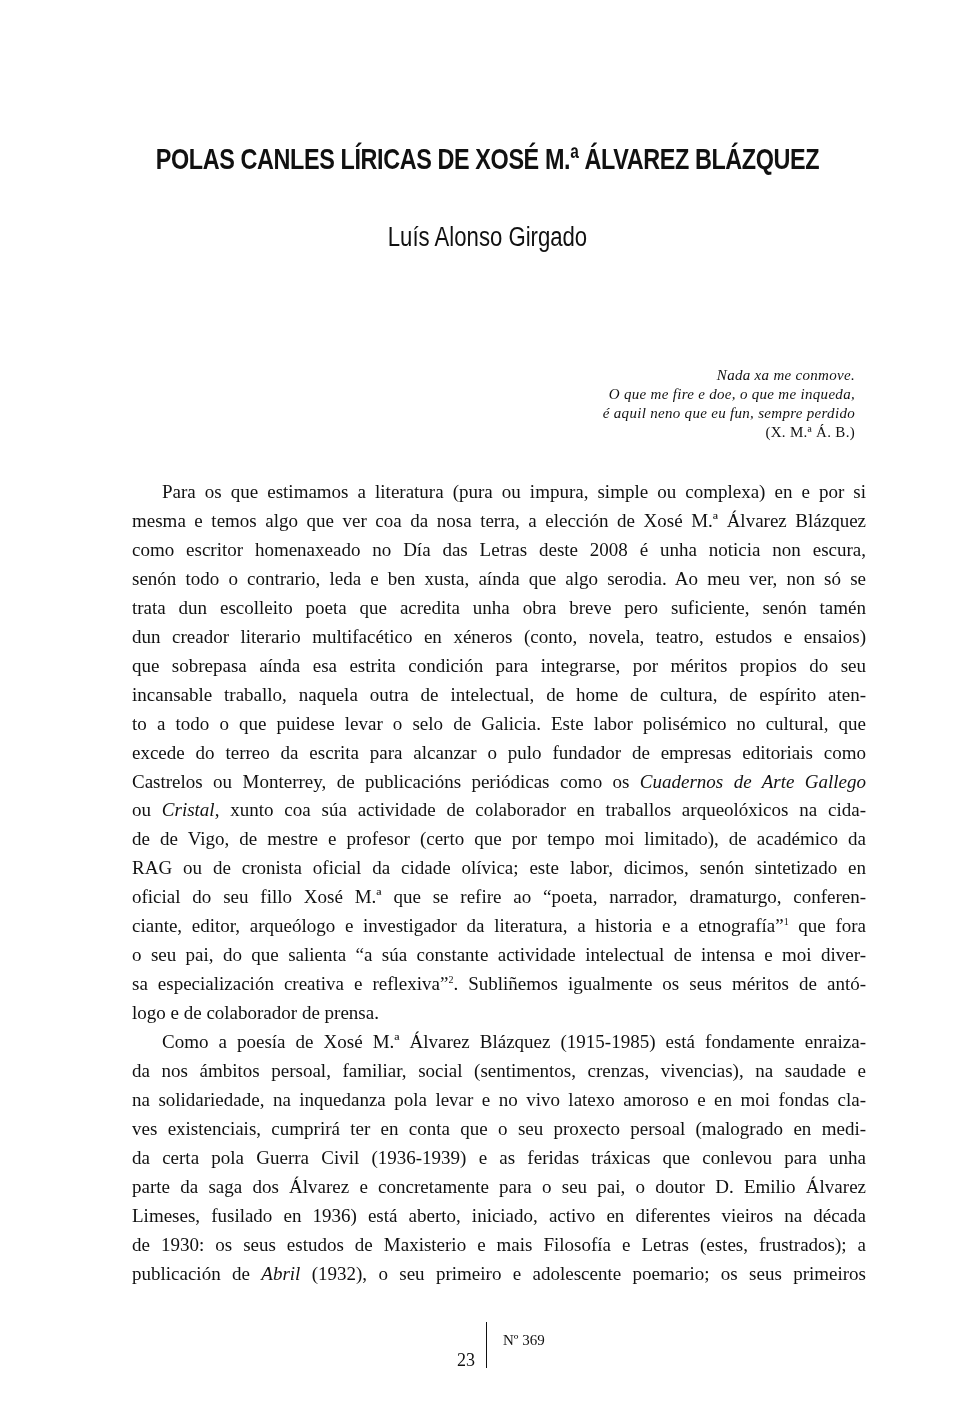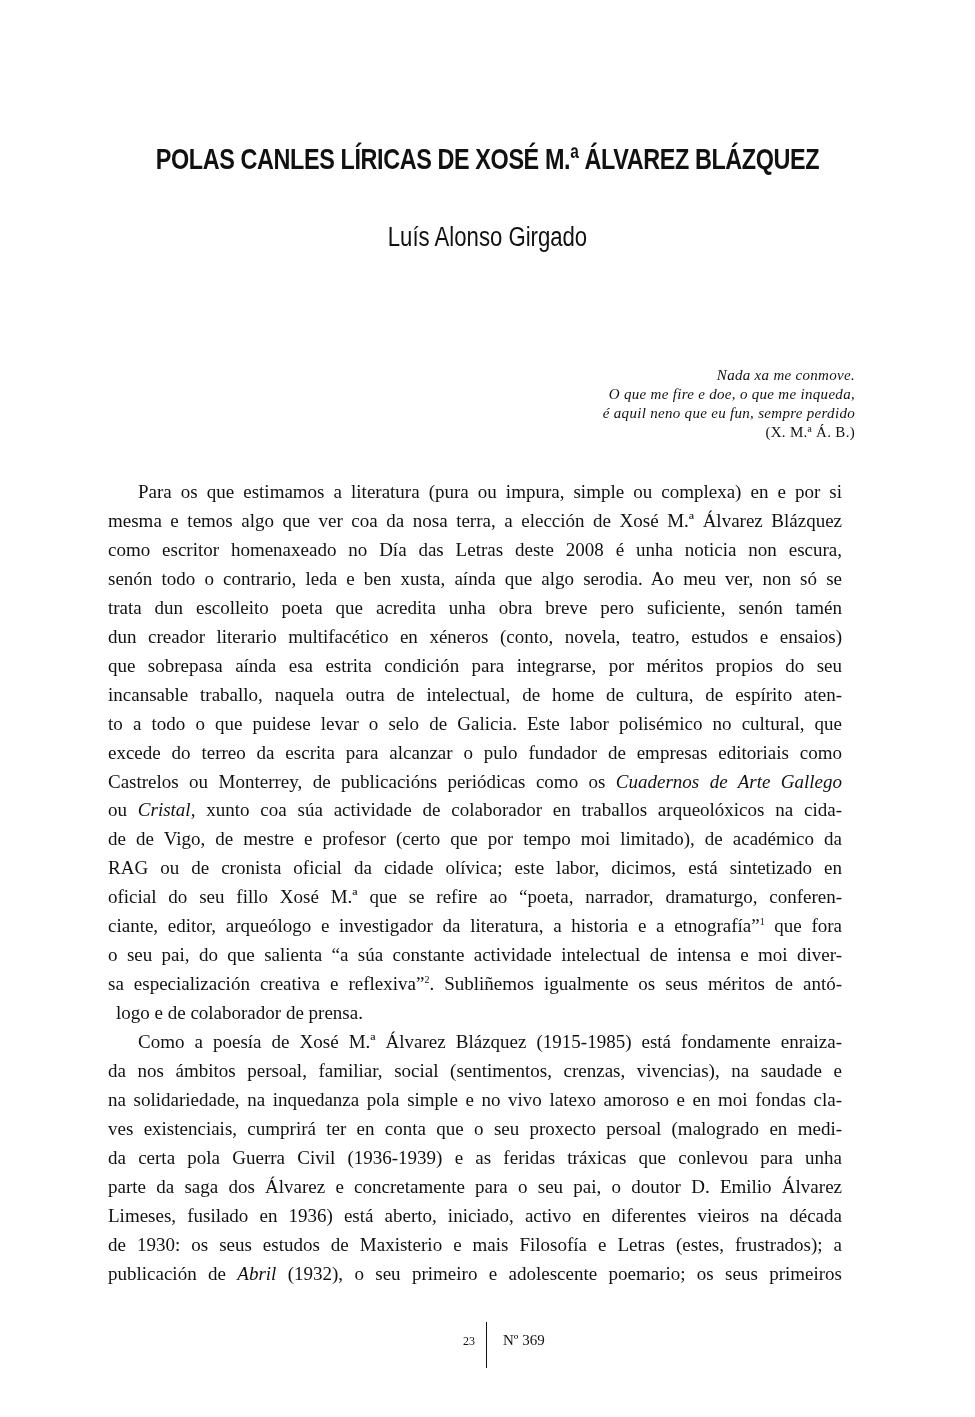--- a/index.html
+++ b/index.html
@@ -33,42 +33,42 @@
       font-family: "Liberation Serif", serif;
       font-style: italic;
       font-size: 15px;
       line-height: 19px;
       letter-spacing: 0.3px;
     }
     .epigraph .line { display: block; white-space: nowrap; }
     .epigraph .attrib { font-style: normal; }
 
     .body-text {
-      position: absolute; left: 108px; top: 478px; width: 734px;
+      position: absolute; left: 132px; top: 478px; width: 734px;
       font-family: "Liberation Serif", serif;
       font-size: 19px;
       line-height: 28.95px;
     }
     .body-text .ln {
       display: block;
       white-space: nowrap;
       text-align: justify;
       text-align-last: justify;
     }
     .body-text .ln.indent { padding-left: 30px; }
-    .body-text .ln.last { text-align-last: left; margin-left: 8px; }
+    .body-text .ln.last { text-align-last: left; }
     .body-text i { font-style: italic; }
     .body-text sup { font-size: 10px; vertical-align: 7px; line-height: 0; }
 
     .footer {
       position: absolute; left: 0; right: 0; top: 1322px; height: 46px;
     }
     .footer .pnum {
-      position: absolute; right: 500px; top: 12px;
-      font-family: "Liberation Serif", serif; font-size: 12px; margin-left: 27px;
+      position: absolute; right: 500px; top: 28px;
+      font-family: "Liberation Serif", serif; font-size: 18px; margin-left: 27px;
     }
     .footer .divider {
       position: absolute; left: 486px; top: 0; width: 1px; height: 46px; background: #111111;
     }
     .footer .issue {
       position: absolute; left: 503px; top: 10px;
       font-family: "Liberation Serif", serif; font-size: 15px;
     }
   </style>
 </head>
@@ -93,29 +93,29 @@
     <span class="ln">senón todo o contrario, leda e ben xusta, aínda que algo serodia. Ao meu ver, non só se</span>
     <span class="ln">trata dun escolleito poeta que acredita unha obra breve pero suficiente, senón tamén</span>
     <span class="ln">dun creador literario multifacético en xéneros (conto, novela, teatro, estudos e ensaios)</span>
     <span class="ln">que sobrepasa aínda esa estrita condición para integrarse, por méritos propios do seu</span>
     <span class="ln">incansable traballo, naquela outra de intelectual, de home de cultura, de espírito aten-</span>
     <span class="ln">to a todo o que puidese levar o selo de Galicia. Este labor polisémico no cultural, que</span>
     <span class="ln">excede do terreo da escrita para alcanzar o pulo fundador de empresas editoriais como</span>
     <span class="ln"><span>Castrelos ou Monterrey, de publicacións periódicas como os </span><i>Cuadernos de Arte Gallego</i></span>
     <span class="ln"><span>ou </span><i>Cristal</i><span>, xunto coa súa actividade de colaborador en traballos arqueolóxicos na cida-</span></span>
     <span class="ln">de de Vigo, de mestre e profesor (certo que por tempo moi limitado), de académico da</span>
-    <span class="ln">RAG ou de cronista oficial da cidade olívica; este labor, dicimos, está sintetizado en</span>
+    <span class="ln">RAG ou de cronista oficial da cidade olívica; este labor, dicimos, senón sintetizado en</span>
     <span class="ln">oficial do seu fillo Xosé M.ª que se refire ao “poeta, narrador, dramaturgo, conferen-</span>
     <span class="ln"><span>ciante, editor, arqueólogo e investigador da literatura, a historia e a etnografía”</span><sup>1</sup><span> que fora</span></span>
     <span class="ln">o seu pai, do que salienta “a súa constante actividade intelectual de intensa e moi diver-</span>
     <span class="ln"><span>sa especialización creativa e reflexiva”</span><sup>2</sup><span>. Subliñemos igualmente os seus méritos de antó-</span></span>
     <span class="ln last">logo e de colaborador de prensa.</span>
     <span class="ln indent">Como a poesía de Xosé M.ª Álvarez Blázquez (1915-1985) está fondamente enraiza-</span>
     <span class="ln">da nos ámbitos persoal, familiar, social (sentimentos, crenzas, vivencias), na saudade e</span>
-    <span class="ln">na solidariedade, na inquedanza pola simple e no vivo latexo amoroso e en moi fondas cla-</span>
+    <span class="ln">na solidariedade, na inquedanza pola levar e no vivo latexo amoroso e en moi fondas cla-</span>
     <span class="ln">ves existenciais, cumprirá ter en conta que o seu proxecto persoal (malogrado en medi-</span>
     <span class="ln">da certa pola Guerra Civil (1936-1939) e as feridas tráxicas que conlevou para unha</span>
     <span class="ln">parte da saga dos Álvarez e concretamente para o seu pai, o doutor D. Emilio Álvarez</span>
     <span class="ln">Limeses, fusilado en 1936) está aberto, iniciado, activo en diferentes vieiros na década</span>
     <span class="ln">de 1930: os seus estudos de Maxisterio e mais Filosofía e Letras (estes, frustrados); a</span>
     <span class="ln"><span>publicación de </span><i>Abril</i><span> (1932), o seu primeiro e adolescente poemario; os seus primeiros</span></span>
   </div>
 
   <div class="footer">
     <span class="pnum">23</span>

